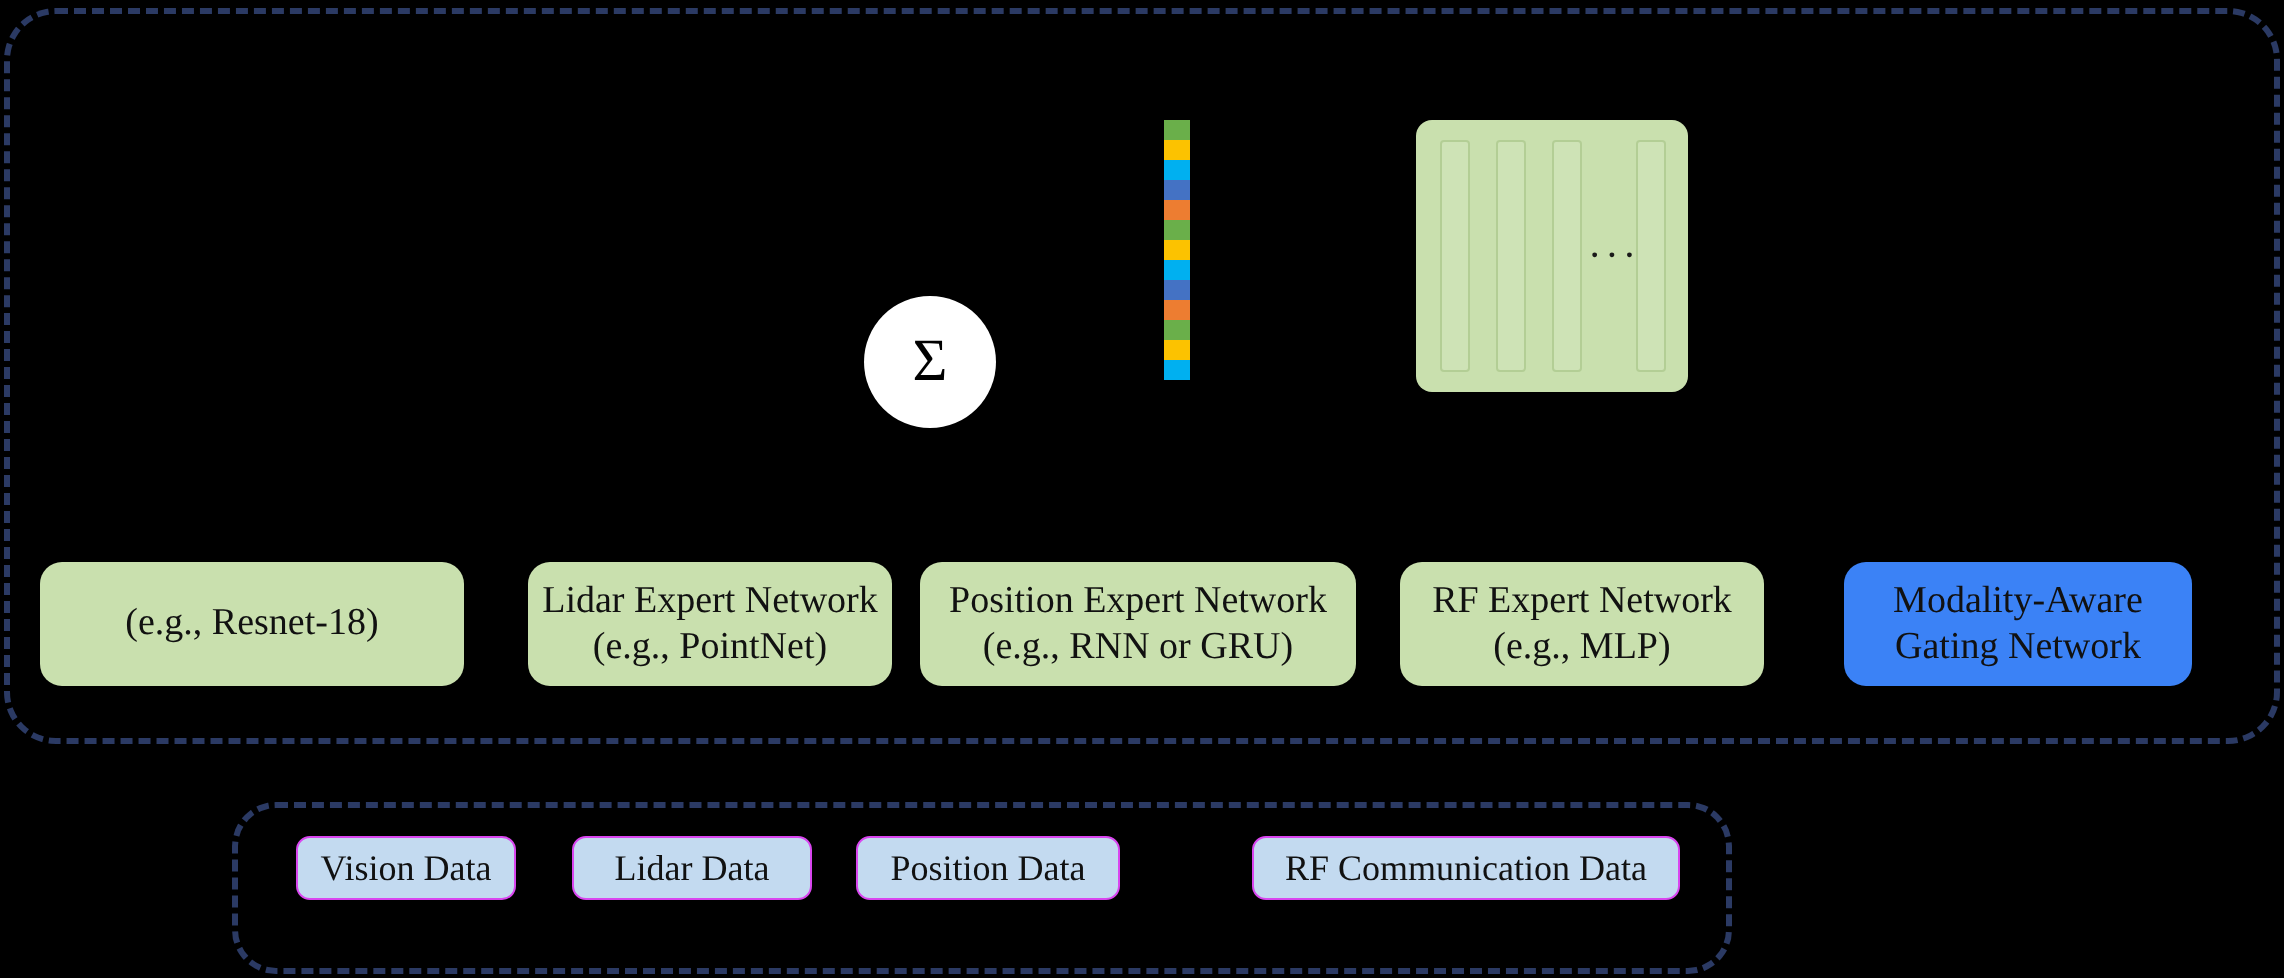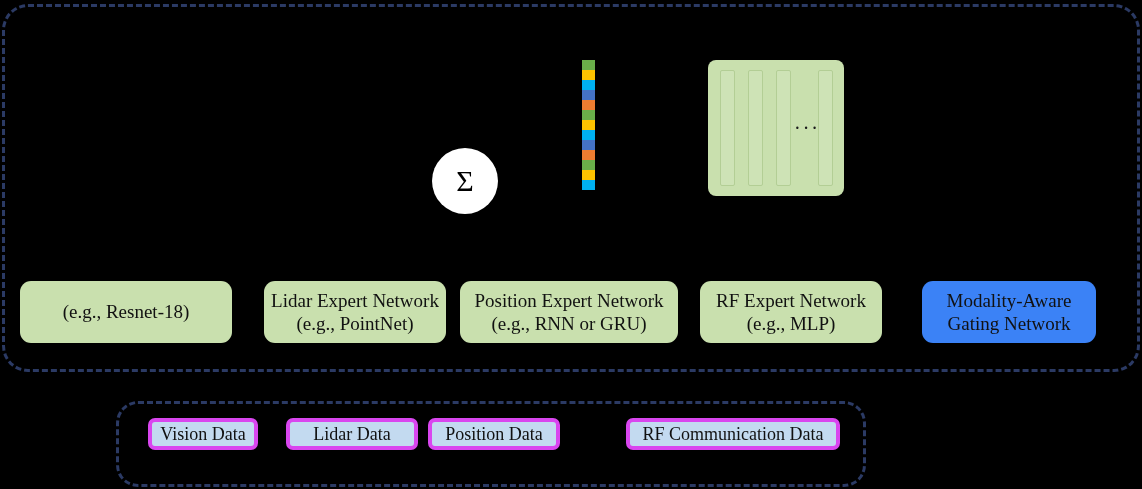--- a/index.html
+++ b/index.html
@@ -71,32 +71,32 @@
   #expert-vision   { left: 20px;  width: 212px; }
   #expert-lidar    { left: 264px; width: 182px; }
   #expert-position { left: 440px; width: 218px; margin-left: 20px; }
   #expert-rf       { left: 700px; width: 182px; }
   #gating-network  { left: 922px; width: 174px; }
 
   .data-chip {
     position: absolute;
     box-sizing: border-box;
     background: #c3daf0;
-    border: 4px solid #d946ef;
+    border: 1px solid #d946ef;
     border-radius: 7px;
     display: flex;
     align-items: center;
     justify-content: center;
     font-size: 18px;
     color: #111111;
     top: 418px;
     height: 32px;
   }
   #data-vision   { left: 148px; width: 110px; }
-  #data-lidar    { left: 286px; width: 132px; }
+  #data-lidar    { left: 286px; width: 120px; }
   #data-position { left: 428px; width: 132px; }
   #data-rf       { left: 626px; width: 214px; }
 
   
   #sigma-node {
     position: absolute;
     left: 432px;
     top: 148px;
     width: 66px;
     height: 66px;

